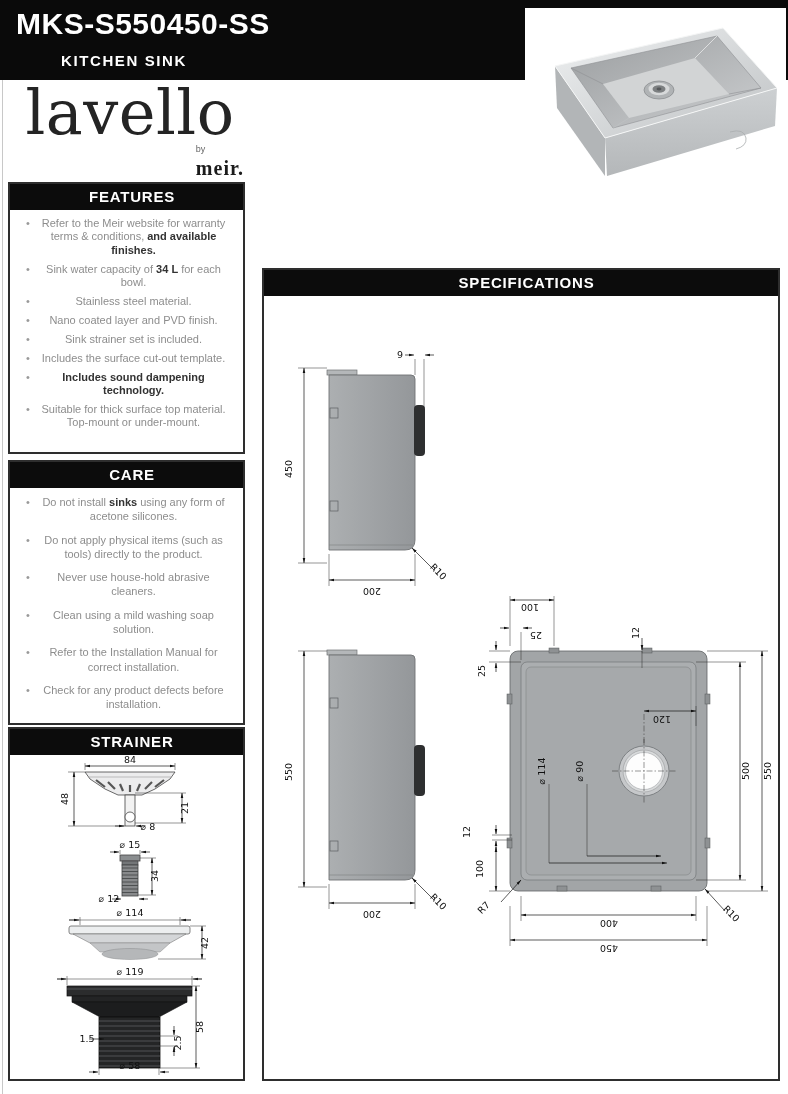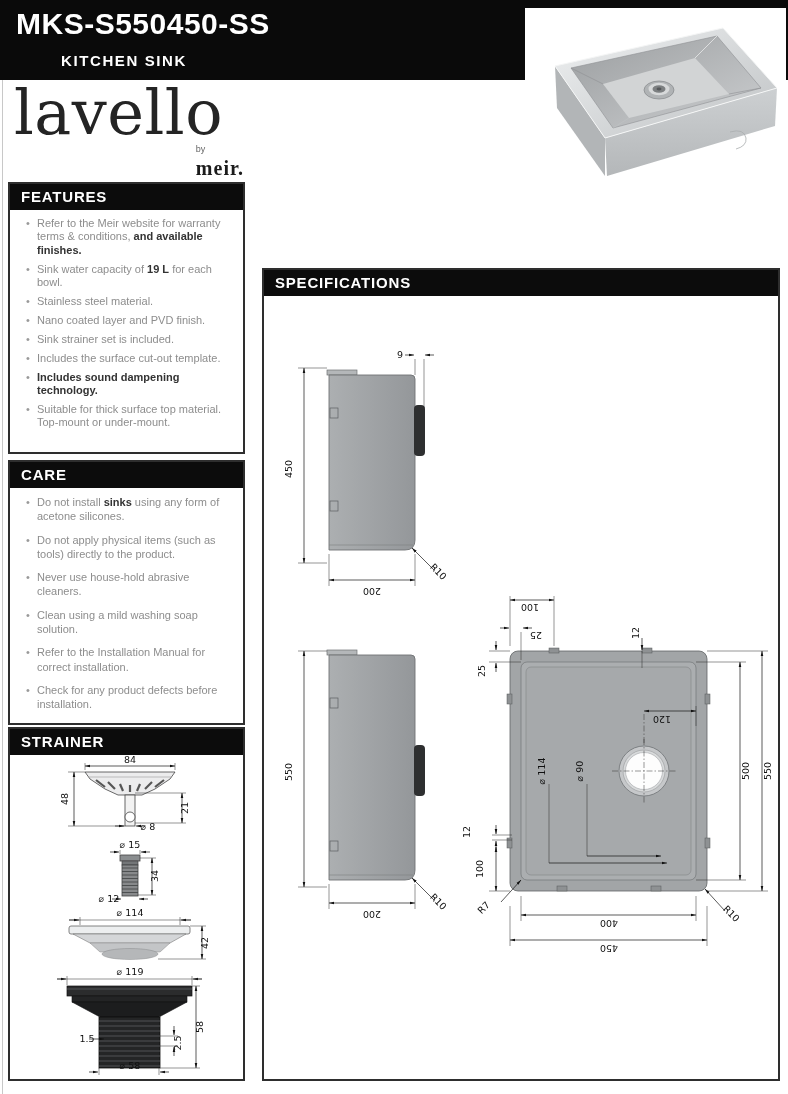--- a/index.html
+++ b/index.html
@@ -1,17 +1,17 @@
 <!DOCTYPE html>
 <html><head>
 <meta charset="utf-8">
 <style>
   html,body{margin:0;padding:0;background:#fff;}
   .page{position:relative;width:788px;height:1094px;background:#fff;
-        font-family:"Liberation Sans",sans-serif;overflow:hidden;}
+        font-family:"Liberation Sans",sans-serif;overflow:hidden;text-align:center;}
   .page-edge{position:absolute;left:2px;top:0;bottom:0;width:1px;background:#c8c8c8;}
 
   
   .hdr{position:absolute;left:0;top:0;width:788px;height:80px;background:#0a0a0a;color:#fff;z-index:1;}
   .hdr .model{position:absolute;left:16px;top:7px;font-size:30px;font-weight:bold;letter-spacing:.5px;}
   .hdr .sub{position:absolute;left:17px;top:52px;font-size:15px;font-weight:bold;letter-spacing:1.6px;margin-left:44px;}
 
   
   .product{position:absolute;left:525px;top:8px;width:261px;height:178px;background:#fff;z-index:2;}
 
@@ -98,21 +98,21 @@
     <div class="byline">
       <span class="by">by</span>
       <span class="meir">meir.</span>
     </div>
   </div>
 
   <div class="panel p-features">
     <div class="panel-bar">FEATURES</div>
     <ul class="blist f">
       <li><span>Refer to the Meir website for warranty terms &amp; conditions, </span><b>and available finishes.</b></li>
-      <li><span>Sink water capacity of </span><b>19 L</b><span> for each bowl.</span></li>
+      <li><span>Sink water capacity of </span><b>34 L</b><span> for each bowl.</span></li>
       <li><span>Stainless steel material.</span></li>
       <li><span>Nano coated layer and PVD finish.</span></li>
       <li><span>Sink strainer set is included.</span></li>
       <li><span>Includes the surface cut-out template.</span></li>
       <li><b>Includes sound dampening technology.</b></li>
       <li><span>Suitable for thick surface top material. Top-mount or under-mount.</span></li>
     </ul>
   </div>
 
   <div class="panel p-care">

